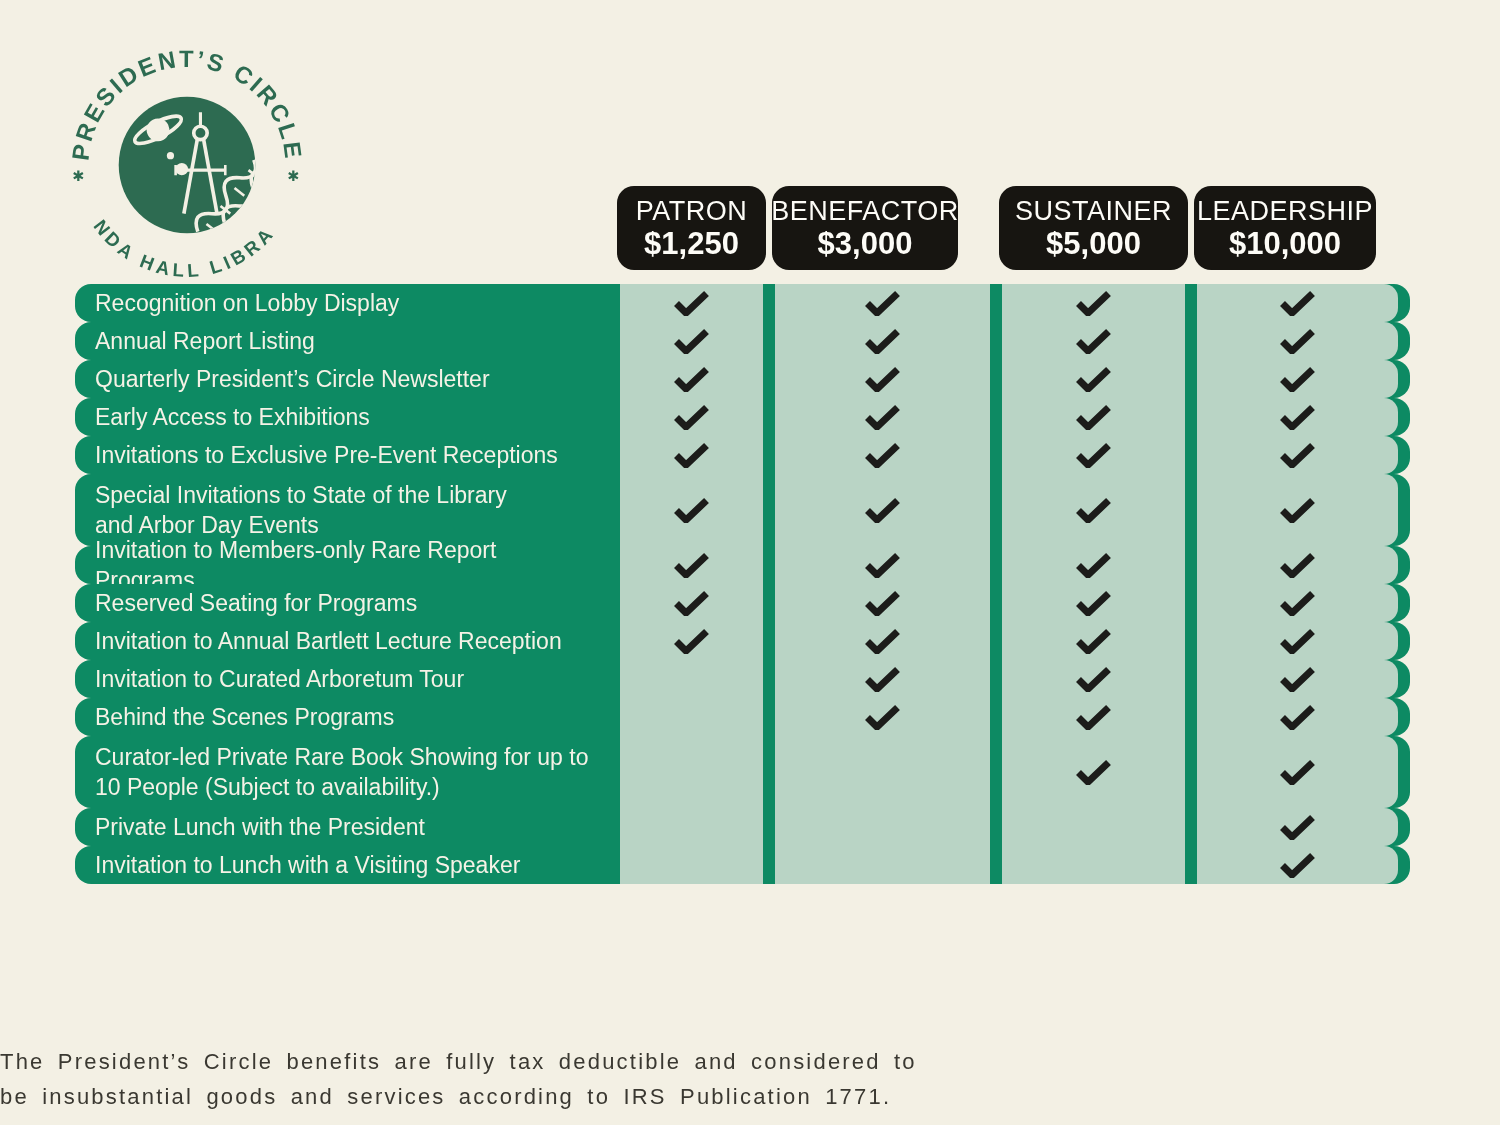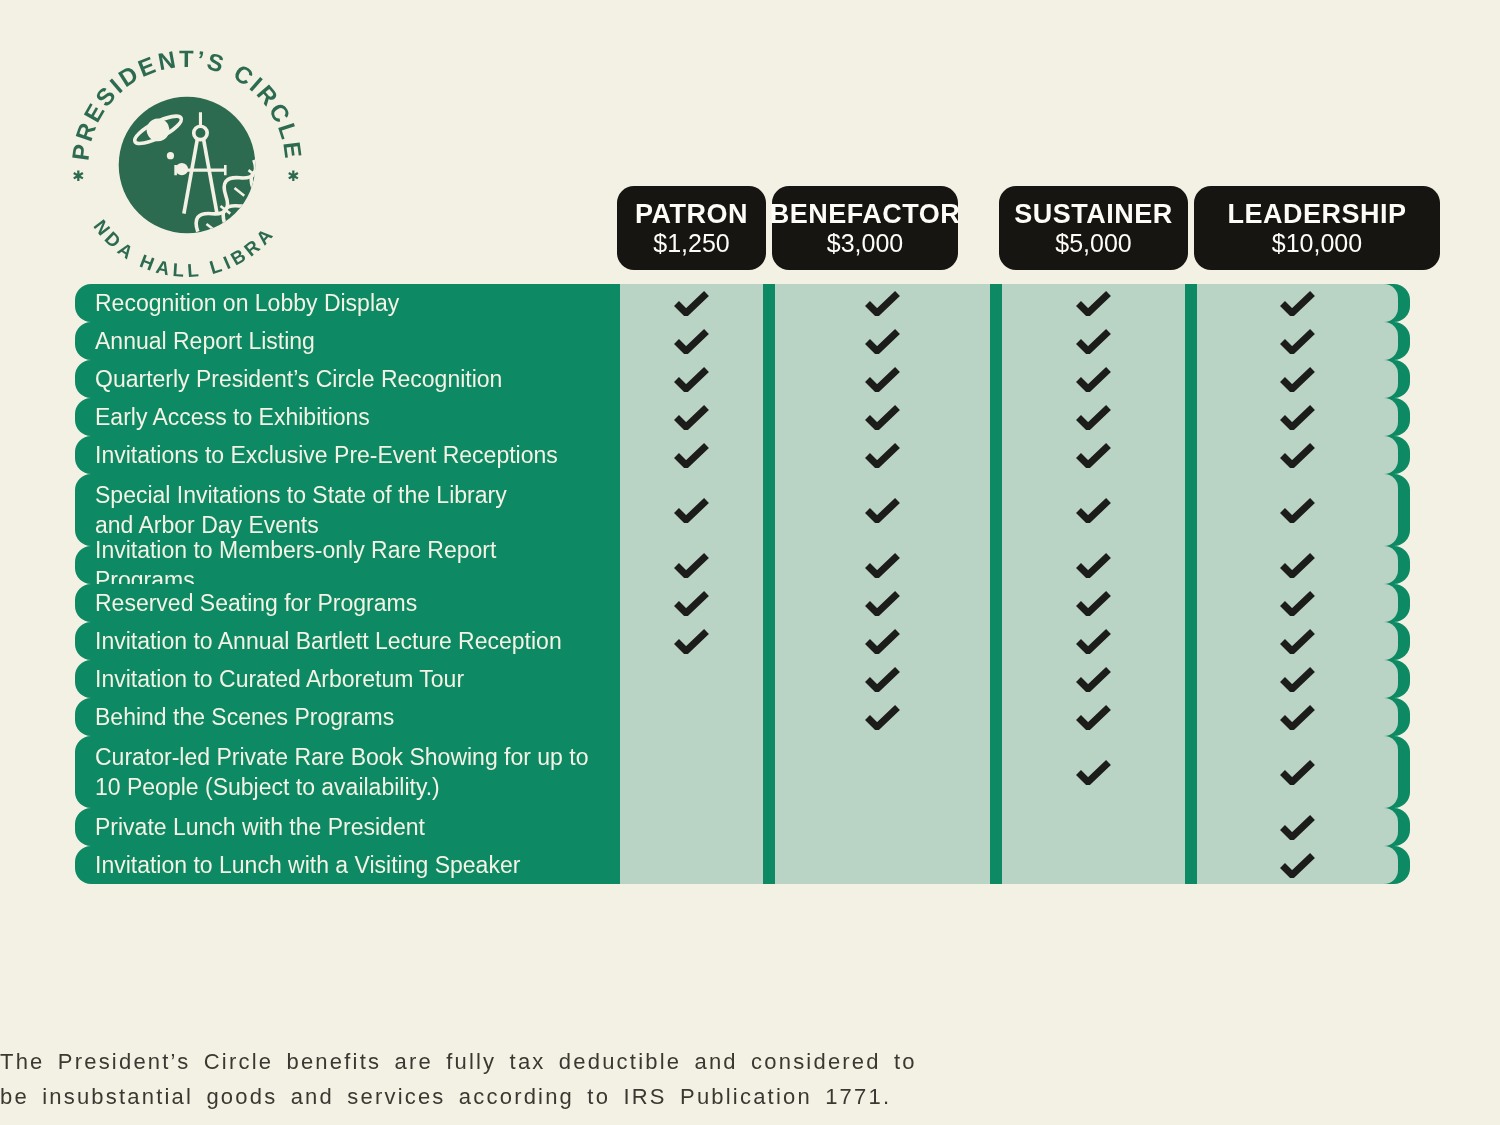--- a/index.html
+++ b/index.html
@@ -38,22 +38,22 @@
     color:var(--title-black);
   }
   
   .badge{
     position:absolute;top:186px;height:84px;
     background:var(--badge-black);border-radius:17px;
     color:var(--badge-text);
     display:flex;flex-direction:column;align-items:center;justify-content:center;
     gap:3px;box-sizing:border-box;
   }
-  .badge-name{font-size:27px;font-weight:bold;letter-spacing:0.5px;line-height:1;}
-  .badge-price{font-size:25px;font-weight:normal;line-height:1;text-align:center;}
+  .badge-name{font-size:27px;font-weight:normal;letter-spacing:0.5px;line-height:1;}
+  .badge-price{font-size:31px;font-weight:bold;line-height:1;text-align:center;}
   
   .rows{position:absolute;left:75px;top:284px;width:1335px;}
   .row{
     position:relative;height:38px;
     background:var(--dark-green);border-radius:16px;
   }
   .row.tall{height:72px;}
   .row-label{
     position:absolute;left:20px;top:0;height:100%;width:505px;
     display:flex;align-items:center;
@@ -135,21 +135,21 @@
         <div class="badge-price">$1,250</div>
       </div>
       <div class="badge" style="left: 772px; width: 186px;">
         <div class="badge-name">BENEFACTOR</div>
         <div class="badge-price">$3,000</div>
       </div>
       <div class="badge" style="left: 999px; width: 189px;">
         <div class="badge-name">SUSTAINER</div>
         <div class="badge-price">$5,000</div>
       </div>
-      <div class="badge" style="left: 1194px; width: 246px;">
+      <div class="badge" style="left: 1194px; width: 182px;">
         <div class="badge-name">LEADERSHIP</div>
         <div class="badge-price">$10,000</div>
       </div>
     </div>
 
   <div class="rows">
       <div class="row">
         <div class="row-label">Recognition on Lobby Display</div>
         <div class="cell" style="left: 545px; width: 143px;">
           <svg class="check" width="37" height="26" viewBox="0 0 37 26">
@@ -189,21 +189,21 @@
             <path d="M3.5 13.5 L13 23 L33.5 3.5" fill="none" stroke-width="7"></path>
           </svg>
         </div>
         <div class="cell last" style="left: 1122px; width: 201px;">
           <svg class="check" width="37" height="26" viewBox="0 0 37 26">
             <path d="M3.5 13.5 L13 23 L33.5 3.5" fill="none" stroke-width="7"></path>
           </svg>
         </div>
       </div>
       <div class="row">
-        <div class="row-label">Quarterly President’s Circle Recognition</div>
+        <div class="row-label">Quarterly President’s Circle Newsletter</div>
         <div class="cell" style="left: 545px; width: 143px;">
           <svg class="check" width="37" height="26" viewBox="0 0 37 26">
             <path d="M3.5 13.5 L13 23 L33.5 3.5" fill="none" stroke-width="7"></path>
           </svg>
         </div>
         <div class="cell" style="left: 700px; width: 215px;">
           <svg class="check" width="37" height="26" viewBox="0 0 37 26">
             <path d="M3.5 13.5 L13 23 L33.5 3.5" fill="none" stroke-width="7"></path>
           </svg>
         </div>

